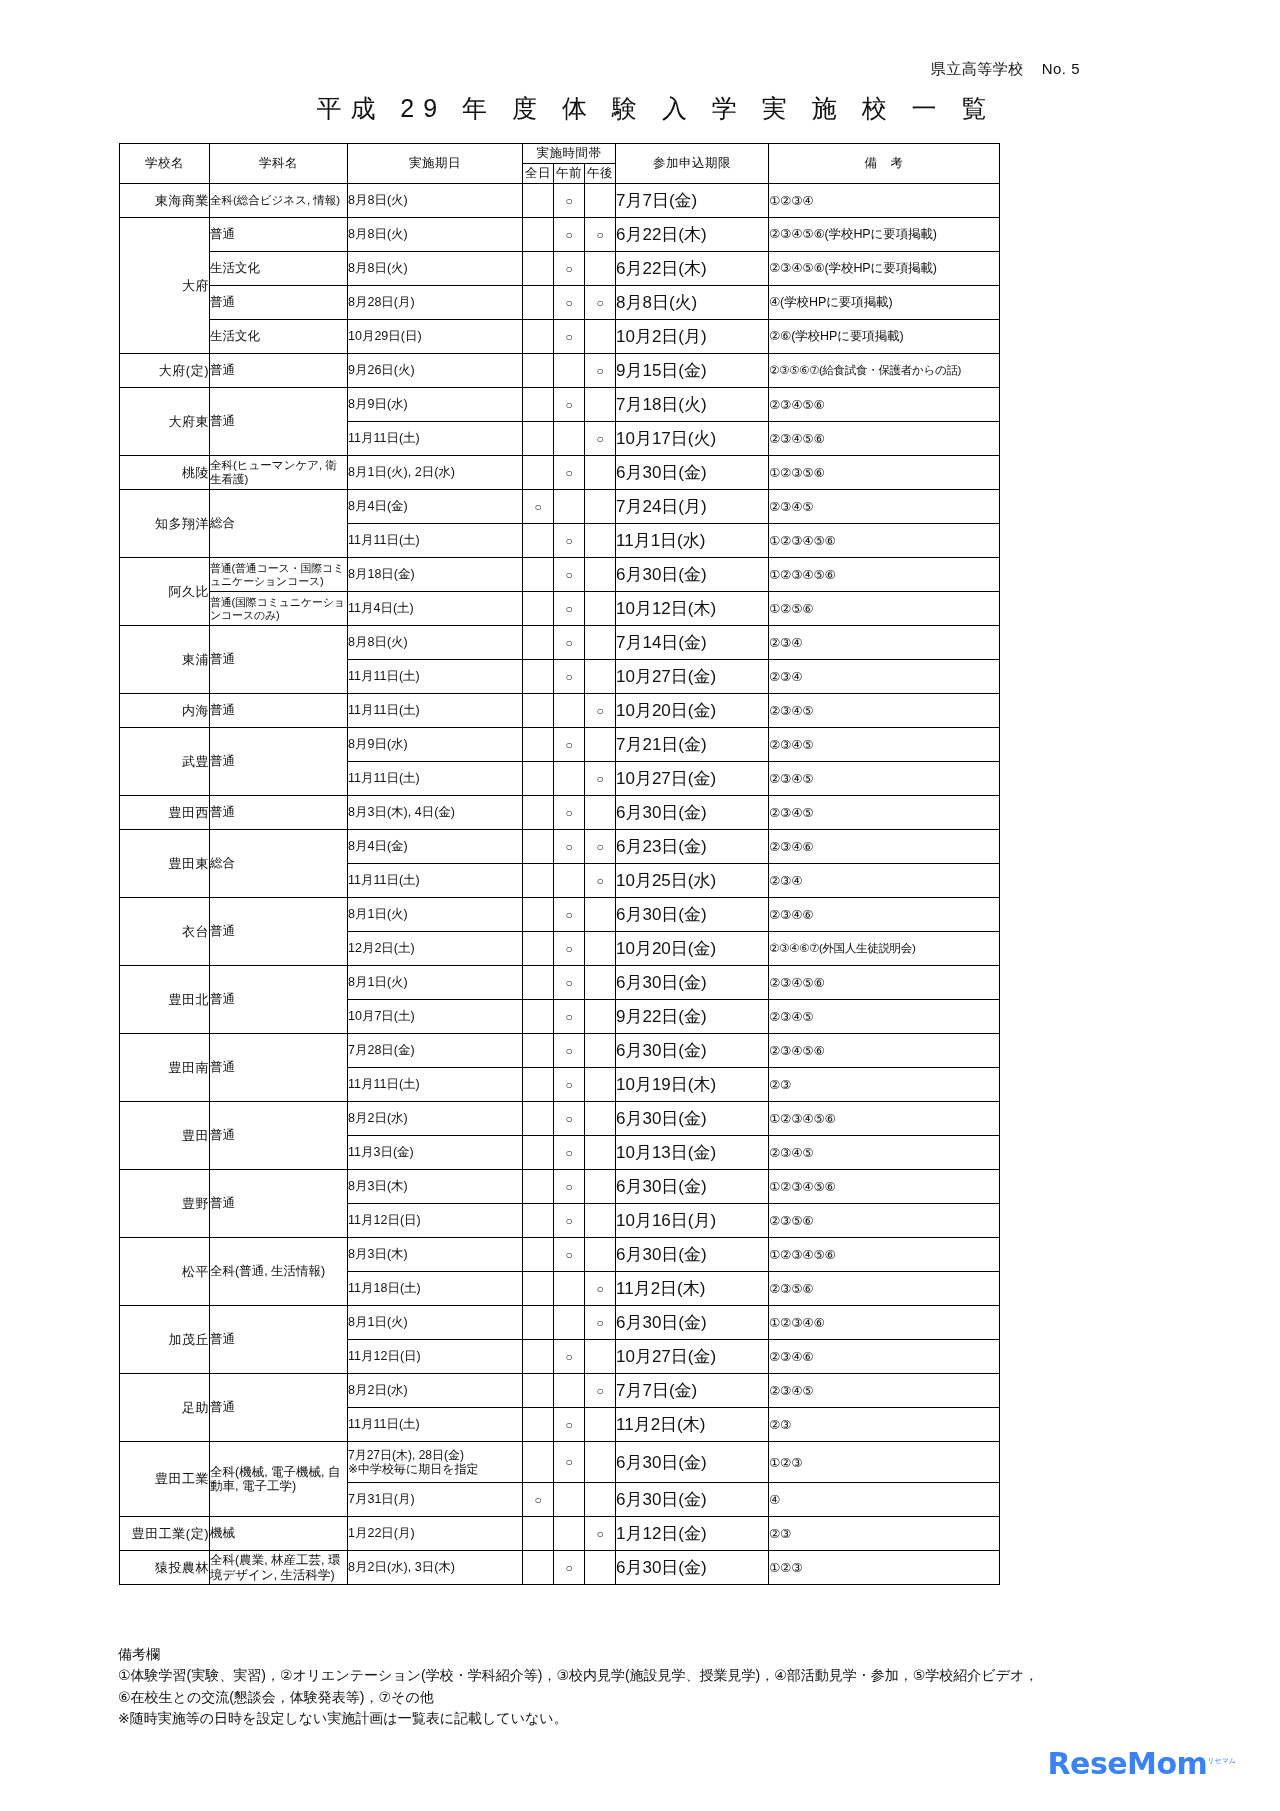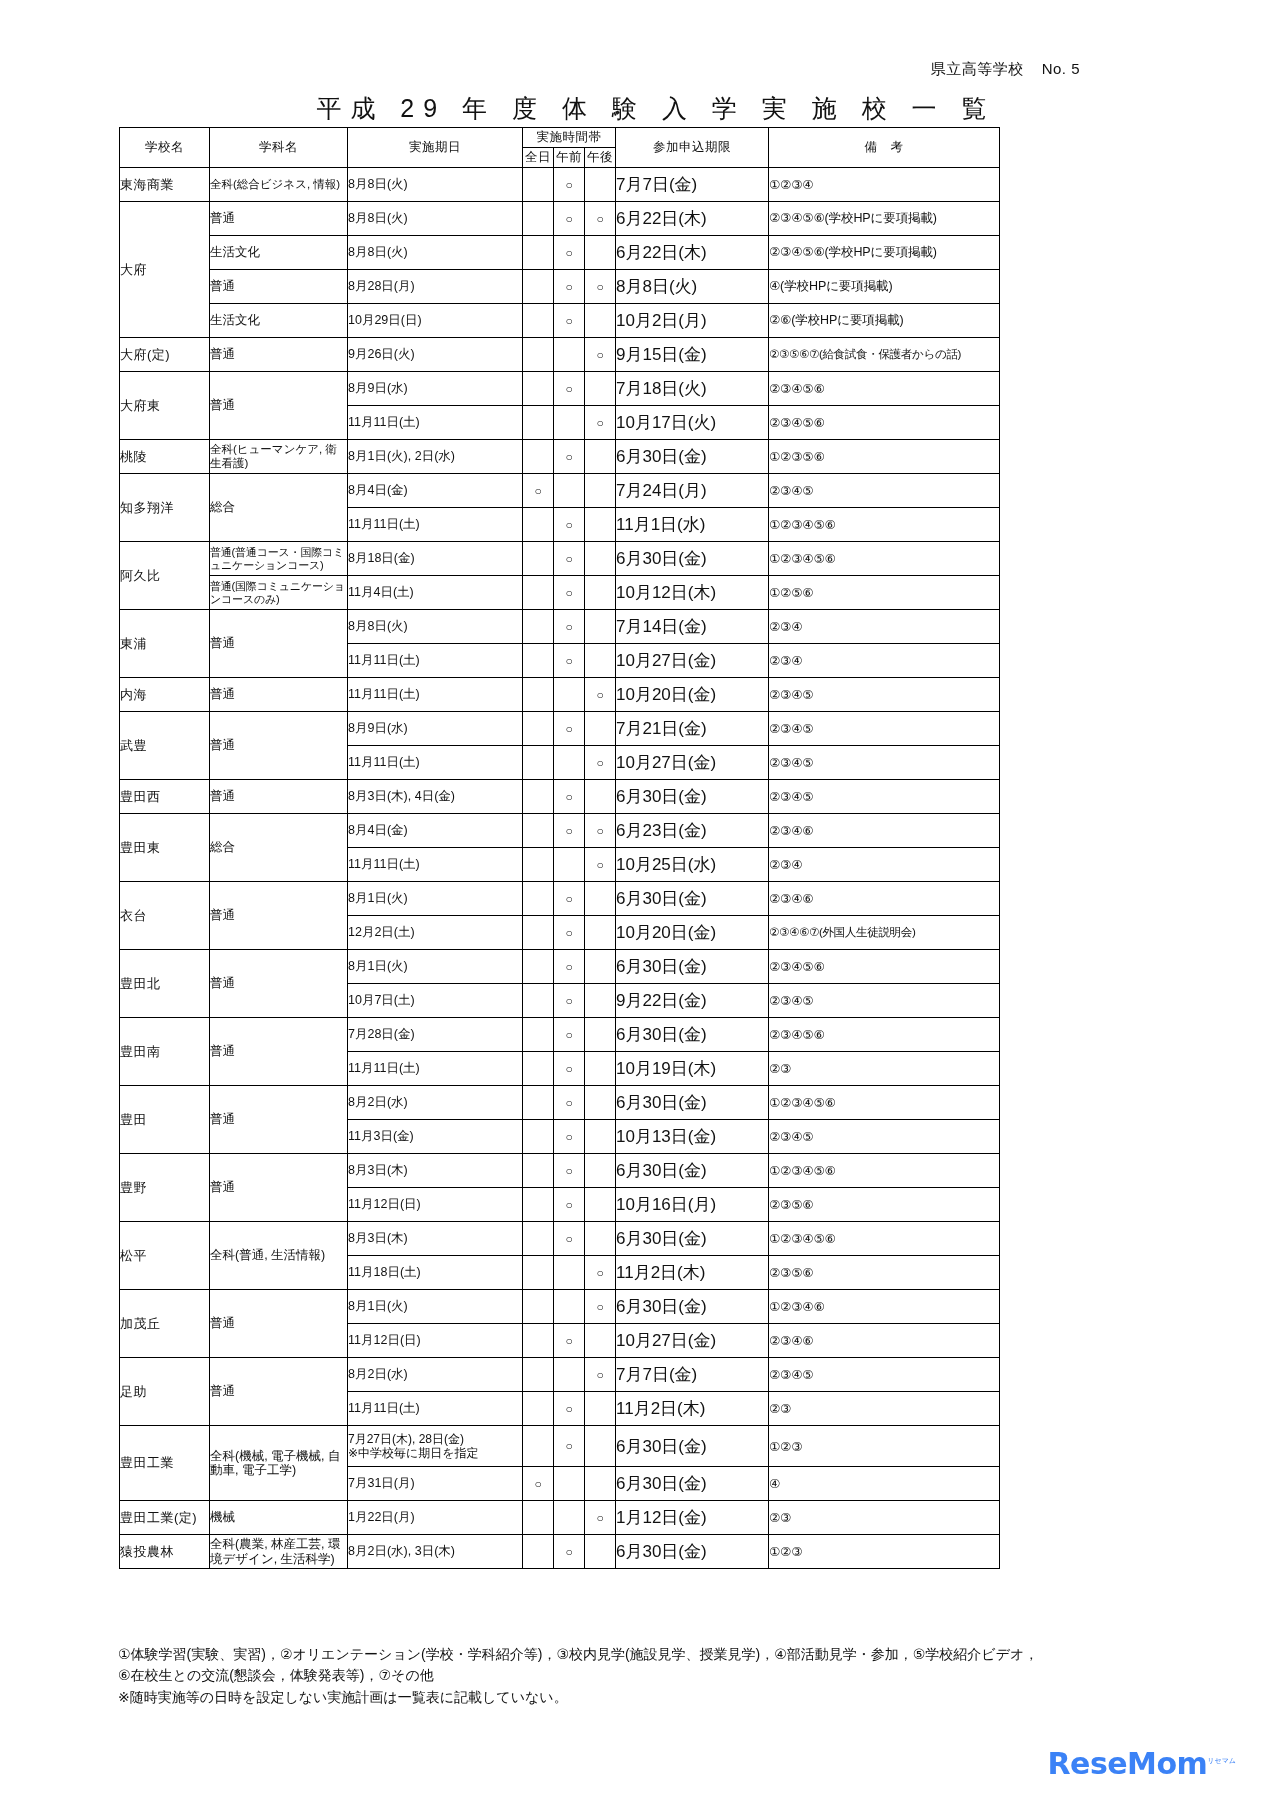--- a/index.html
+++ b/index.html
@@ -51,20 +51,21 @@
     position: absolute;
     left: 119px;
     top: 127px;
     width: 880px;
   }
   table.sched {
     border-collapse: collapse;
     width: 880px;
     table-layout: fixed;
     font-size: 12.5px;
+    margin-top: 16px;
   }
   table.sched td, table.sched th {
     border: 1px solid #000;
     padding: 0;
     vertical-align: middle;
     font-weight: normal;
     background: #fff;
   }
   
   table.sched {
@@ -82,21 +83,21 @@
   col.c-school { width: 90px; }
   col.c-dept   { width: 138px; }
   col.c-date   { width: 175px; }
   col.c-all    { width: 31px; }
   col.c-am     { width: 31px; }
   col.c-pm     { width: 31px; }
   col.c-dead   { width: 153px; }
   col.c-rem    { width: 231px; }
 
   td.school {
-    text-align: left;
+    text-align: right;
     font-size: 13px;
     letter-spacing: 0.5px;
   }
   td.dept {
     padding-left: 4px;
     font-size: 12.5px;
     line-height: 1.15;
   }
   td.dept.small { font-size: 11px; letter-spacing: -0.2px; }
   td.dept.kana  { font-size: 11.5px; }
@@ -573,20 +574,21 @@
             <td class="mark">○</td>
             <td class="mark"></td>
             <td class="dead">6月30日(金)</td>
             <td class="rem">①②③</td>
           </tr>
         </tbody>
     </table>
   </div>
 
   <div class="notes">
+    <div>備考欄</div>
     <div>①体験学習(実験、実習)，②オリエンテーション(学校・学科紹介等)，③校内見学(施設見学、授業見学)，④部活動見学・参加，⑤学校紹介ビデオ，</div>
     <div>⑥在校生との交流(懇談会，体験発表等)，⑦その他</div>
     <div>※随時実施等の日時を設定しない実施計画は一覧表に記載していない。</div>
   </div>
 
   <div class="logo">
     <span>ReseMom</span><span class="rubi">リセマム</span>
   </div>
 
 </div>

